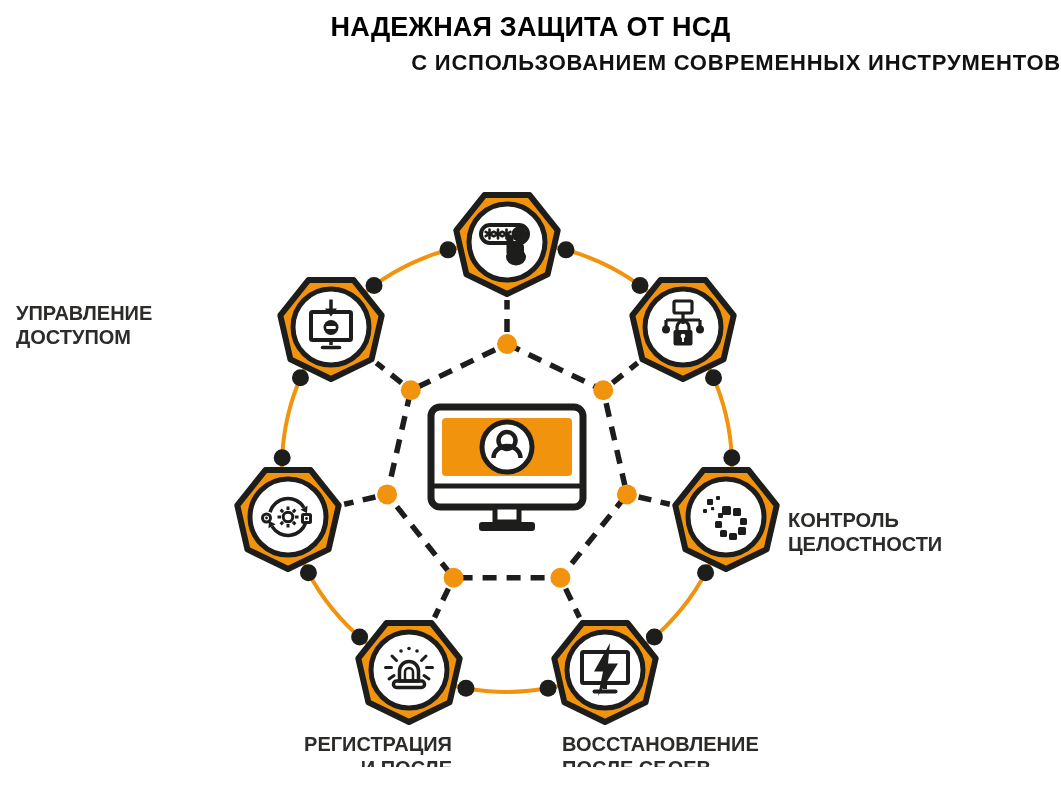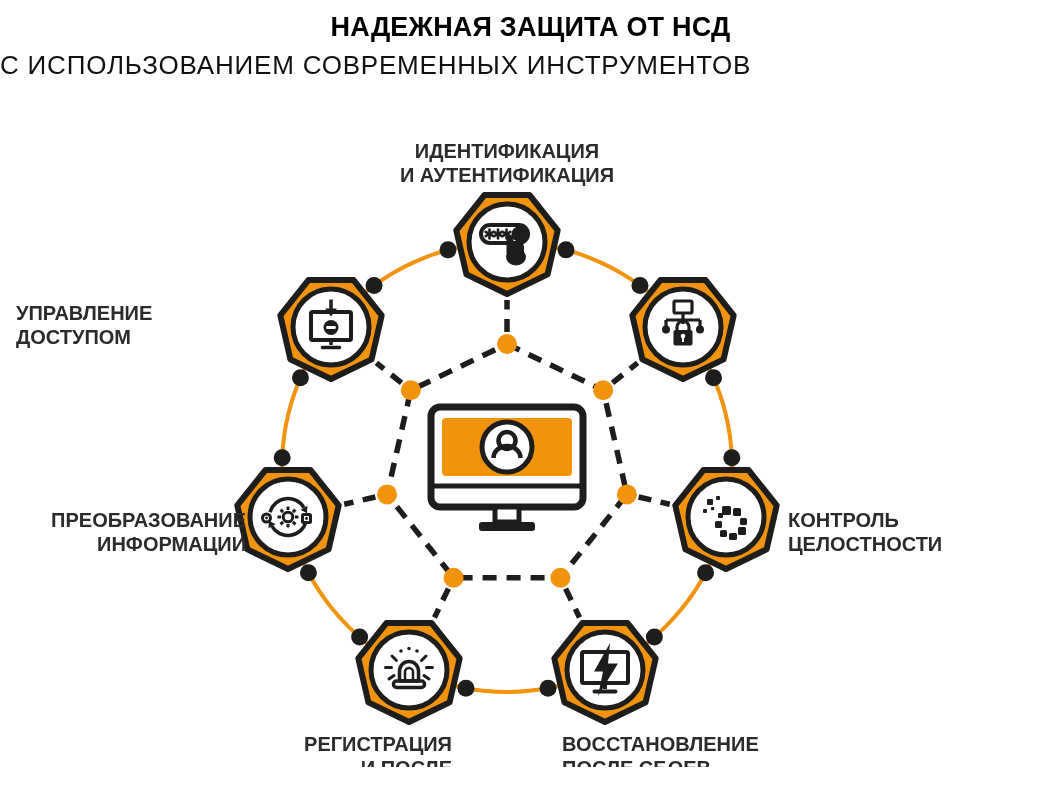--- a/index.html
+++ b/index.html
@@ -7,22 +7,22 @@
     --ink:#1D1D1B;
     --label:#2C2B29;
   }
   *{box-sizing:border-box}
   html,body{margin:0;padding:0;background:#fff}
   body{font-family:"Liberation Sans","DejaVu Sans",sans-serif}
   .stage{position:relative;width:1061px;height:767px;background:#fff;overflow:hidden}
 
   .title{position:absolute;left:0;right:0;top:11px;text-align:center;
          font-weight:700;font-size:27px;line-height:1.2;color:#000;letter-spacing:.2px}
-  .subtitle{position:absolute;left:0;right:0;top:50px;text-align:left;
-         font-weight:400;font-size:26px;line-height:1.2;color:#111;letter-spacing:.8px}
+  .subtitle{position:absolute;left:0;right:0;top:50px;text-align:right;
+         font-weight:700;font-size:22px;line-height:1.2;color:#111;letter-spacing:.8px}
 
   #connectors{position:absolute;left:0;top:0}
 
   .badge{position:absolute;width:112px;height:112px}
   .badge svg{display:block;width:112px;height:112px}
   .hept{fill:var(--orange);stroke:var(--ink);stroke-width:6;stroke-linejoin:round}
   .disc{fill:#fff;stroke:var(--ink);stroke-width:5}
   .ink{fill:var(--ink);stroke:none}
   .wfill{fill:#fff}
   .ofill{fill:var(--orange)}
@@ -243,26 +243,22 @@
       <rect x="15" y="15" width="130" height="58" rx="4" class="ofill"></rect>
       <circle cx="80" cy="44" r="25" fill="#fff" stroke="var(--ink)" stroke-width="5"></circle>
       <circle cx="80" cy="37.5" r="8.5" fill="#fff" stroke="var(--ink)" stroke-width="4.5"></circle>
       <path d="M66.5 55 a13.5 12 0 0 1 27 0" fill="none" stroke="var(--ink)" stroke-width="4.5"></path>
       <path d="M6 83 H154" stroke="var(--ink)" stroke-width="5"></path>
       <rect x="68" y="104" width="24" height="15" class="cs5 wfill"></rect>
       <rect x="52" y="119" width="56" height="9" rx="3" class="ink"></rect>
     </svg>
   </div>
 
-  <div class="lbl" id="lbl-0">ИДЕНТИФИКАЦИЯ
-И АУТЕНТИФИКАЦИЯ</div>
   <div class="lbl" id="lbl-2">КОНТРОЛЬ
 ЦЕЛОСТНОСТИ</div>
   <div class="lbl" id="lbl-3">ВОССТАНОВЛЕНИЕ
 ПОСЛЕ СБОЕВ</div>
   <div class="lbl" id="lbl-4">РЕГИСТРАЦИЯ
 И ПОСЛЕ</div>
-  <div class="lbl" id="lbl-5">ПРЕОБРАЗОВАНИЕ
-ИНФОРМАЦИИ</div>
   <div class="lbl" id="lbl-6">УПРАВЛЕНИЕ
 ДОСТУПОМ</div>
 
 </div>
 
 </body></html>

